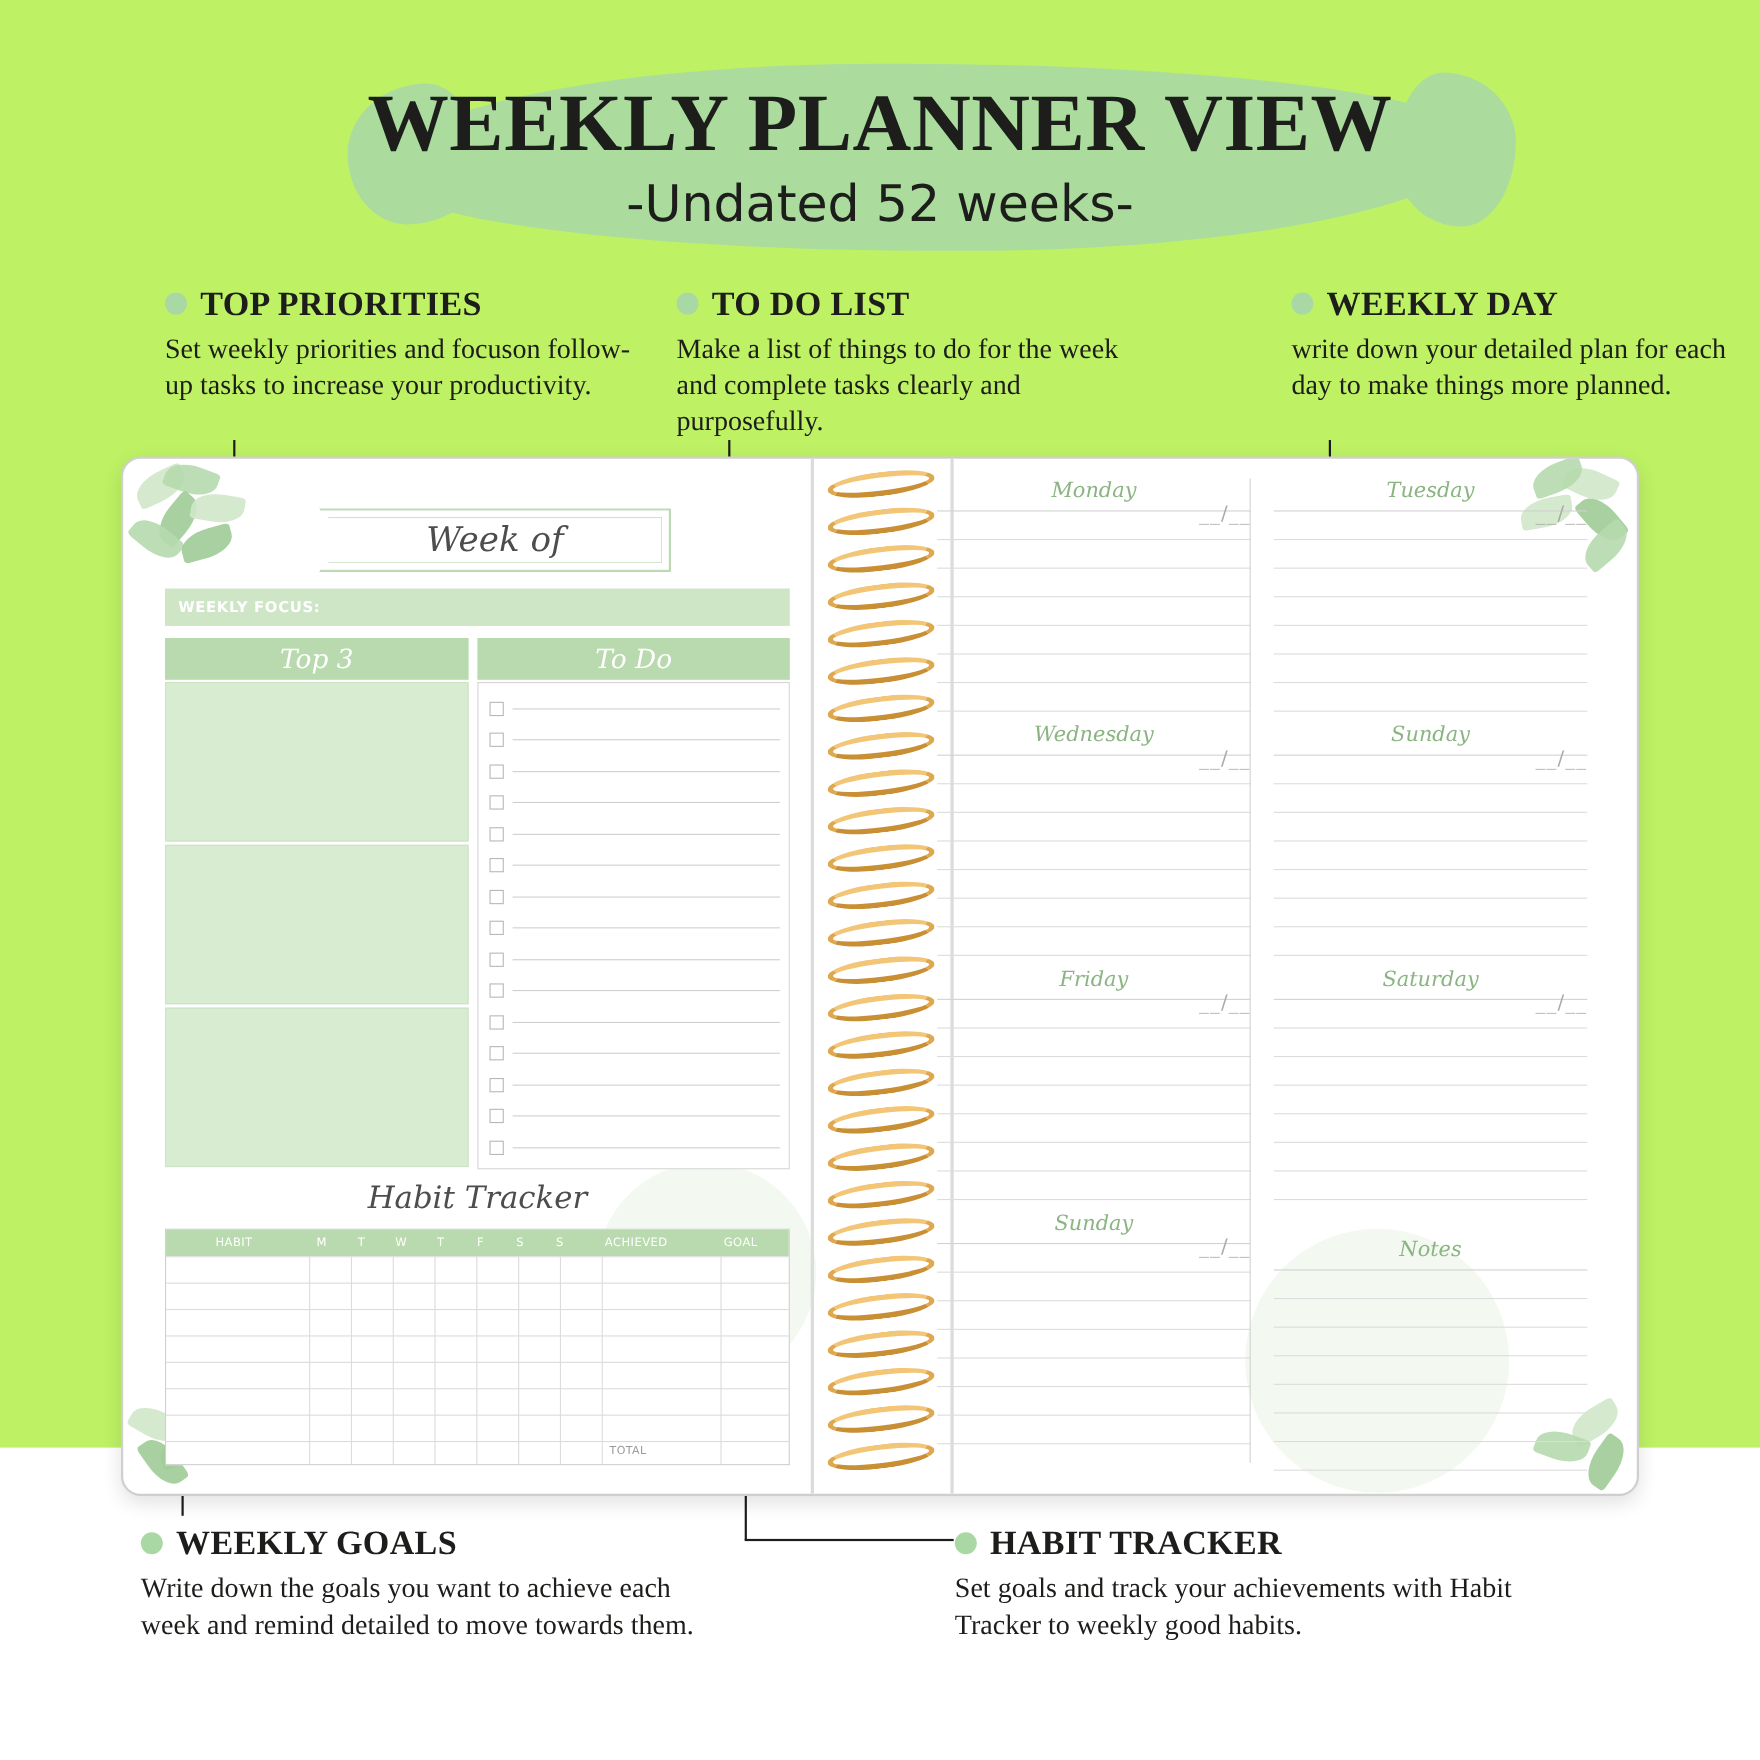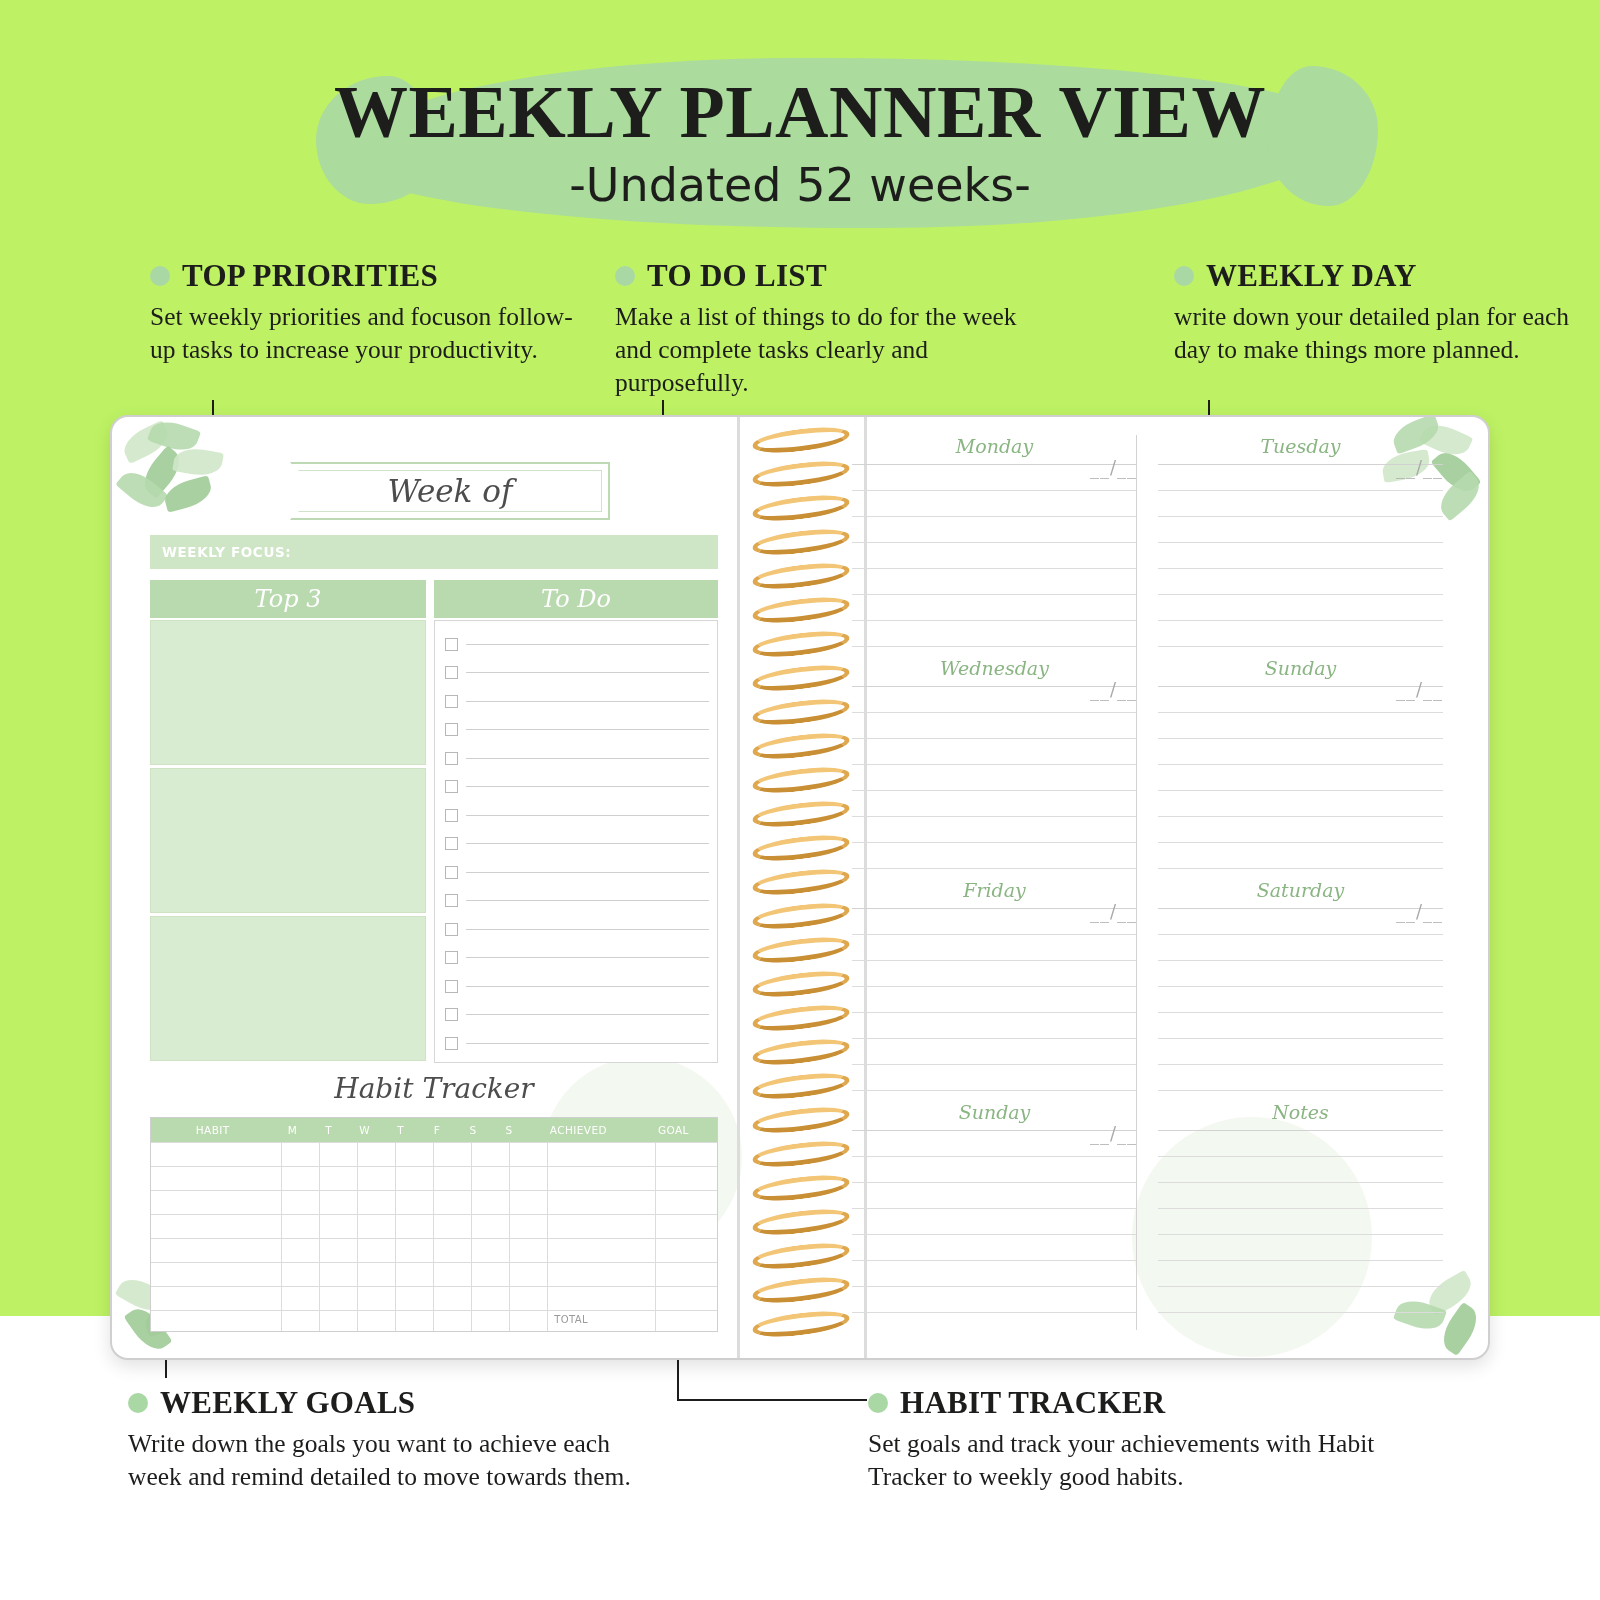--- a/index.html
+++ b/index.html
@@ -550,21 +550,21 @@
             <div class="day-lines">
               <div class="dl"></div>
               <div class="dl"></div>
               <div class="dl"></div>
               <div class="dl"></div>
               <div class="dl"></div>
               <div class="dl"></div>
               <div class="dl"></div>
             </div>
           </div>
-          <div class="day" style="left: 330px; top: 684px;">
+          <div class="day" style="left: 330px; top: 708px;">
             <div class="day-head">
               <span class="day-name">Notes</span>
               <span class="day-date"></span>
             </div>
             <div class="day-lines">
               <div class="dl"></div>
               <div class="dl"></div>
               <div class="dl"></div>
               <div class="dl"></div>
               <div class="dl"></div>

